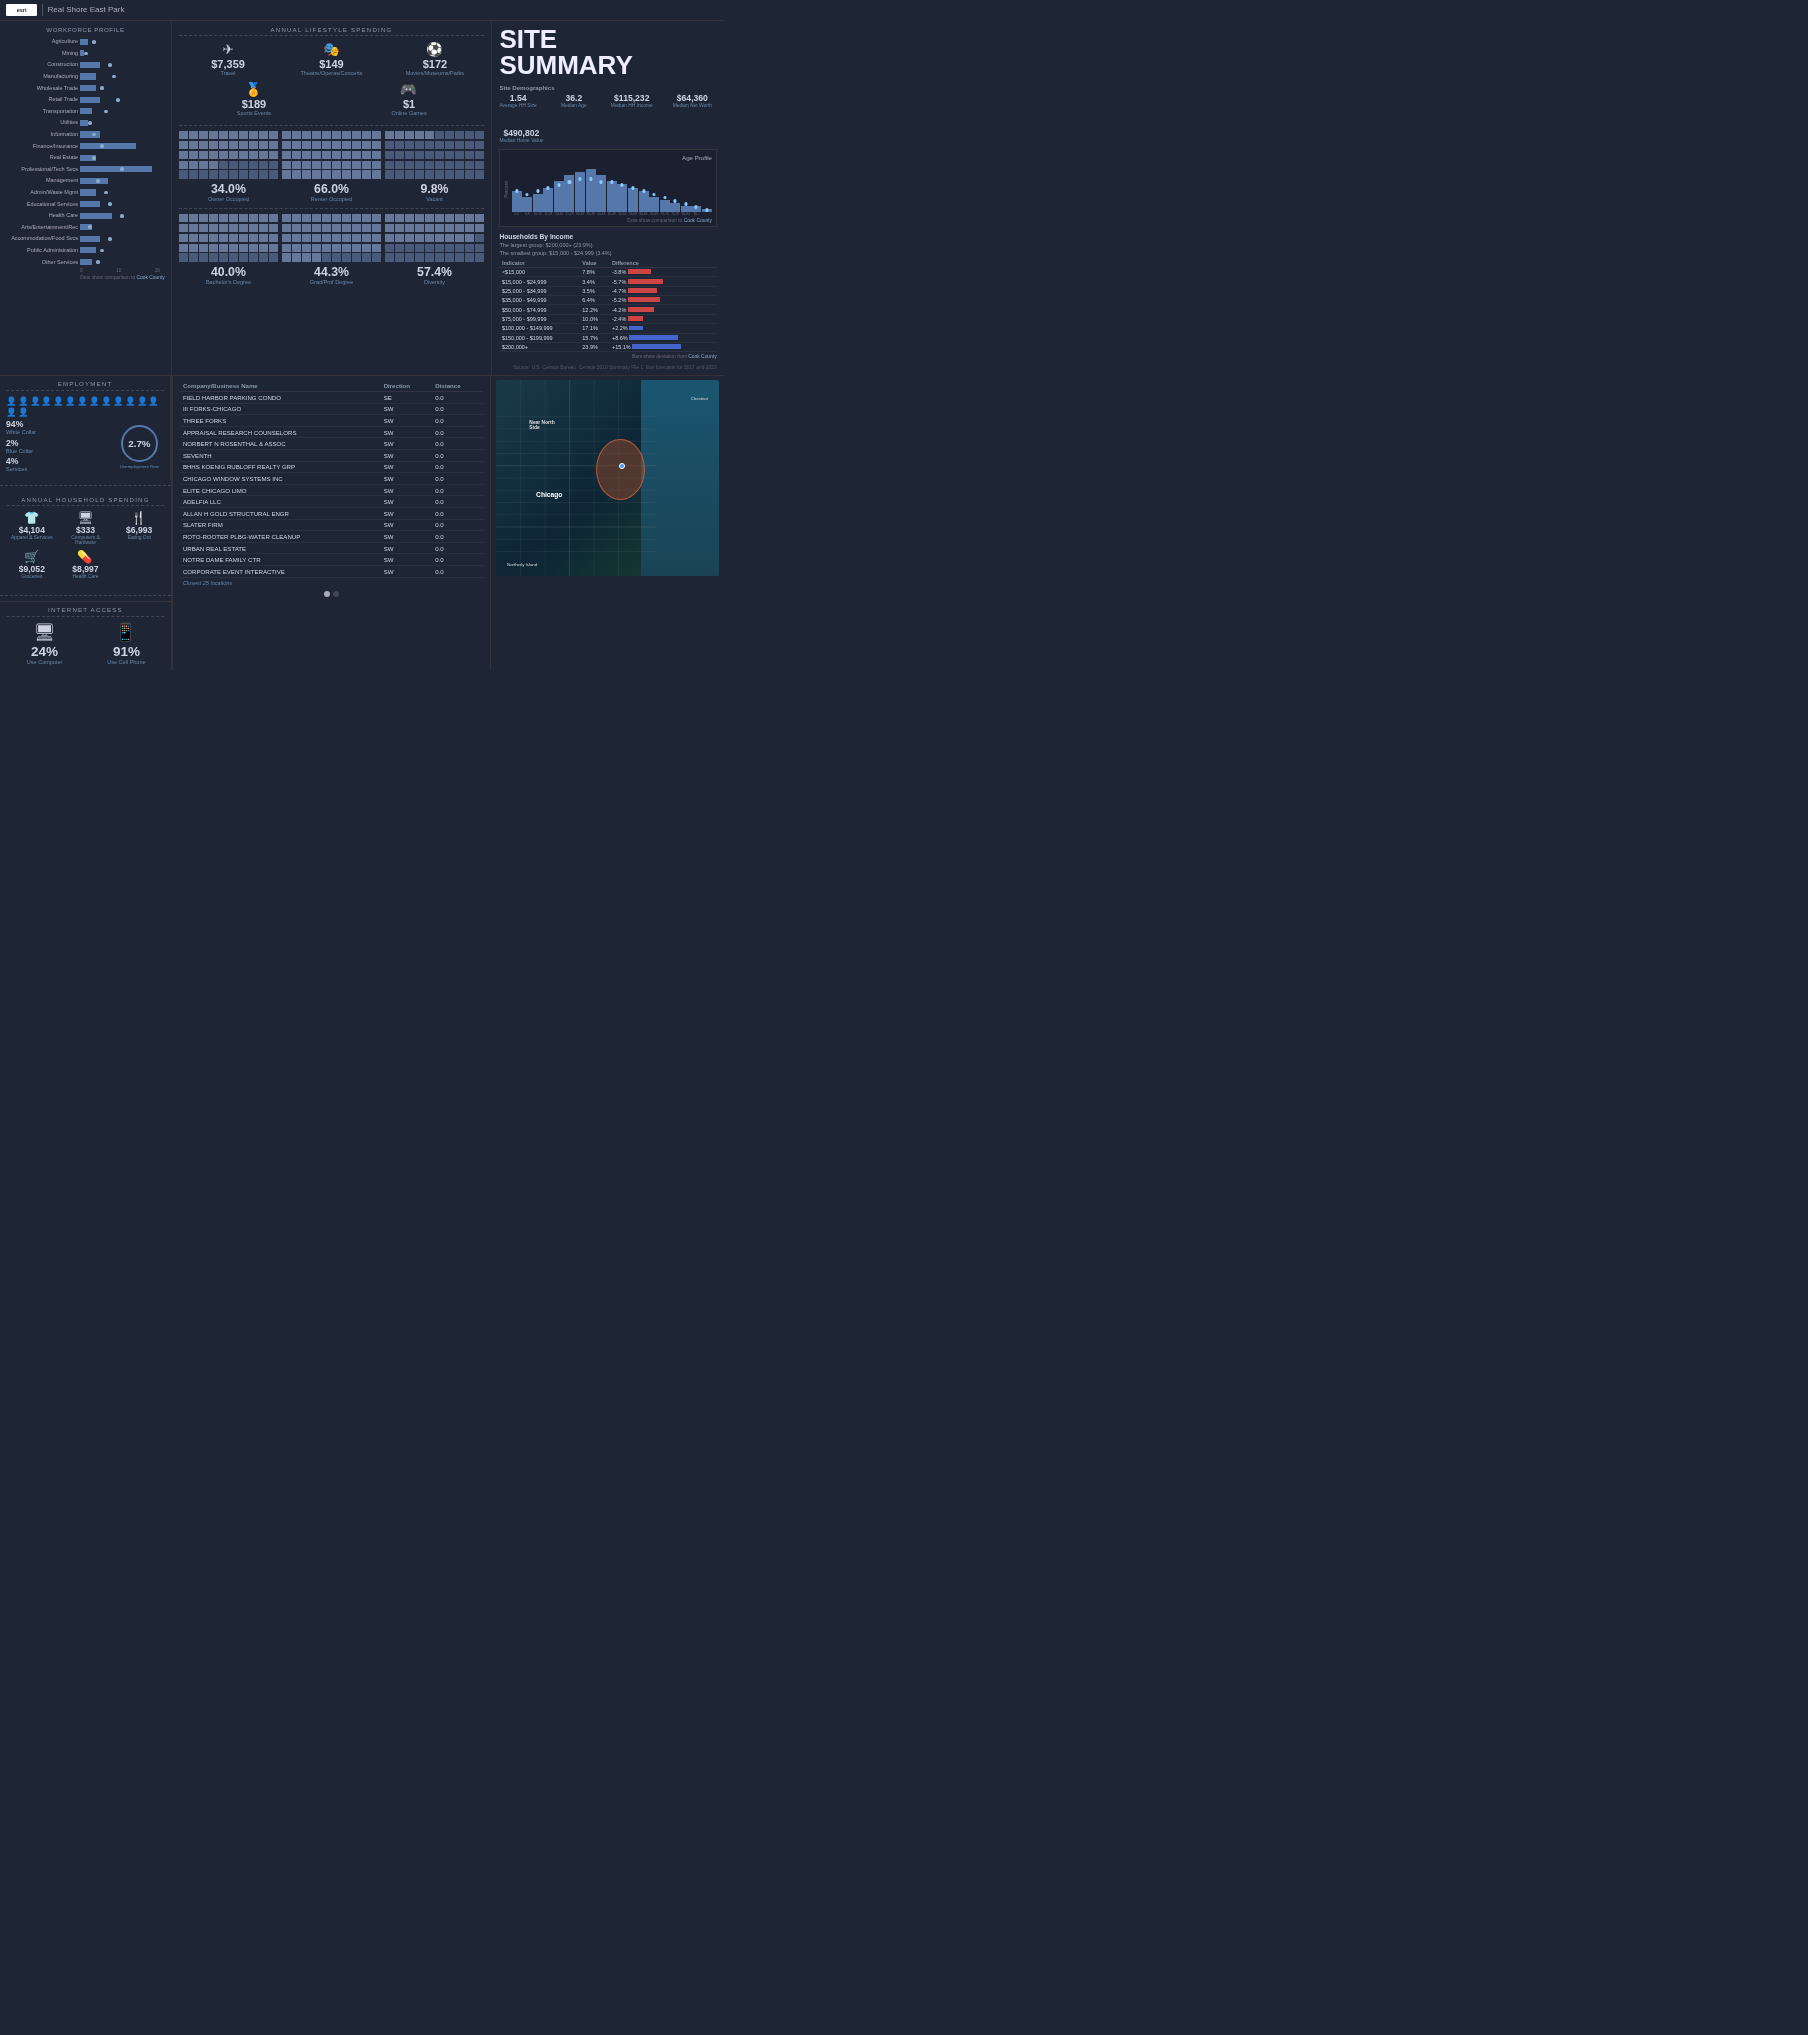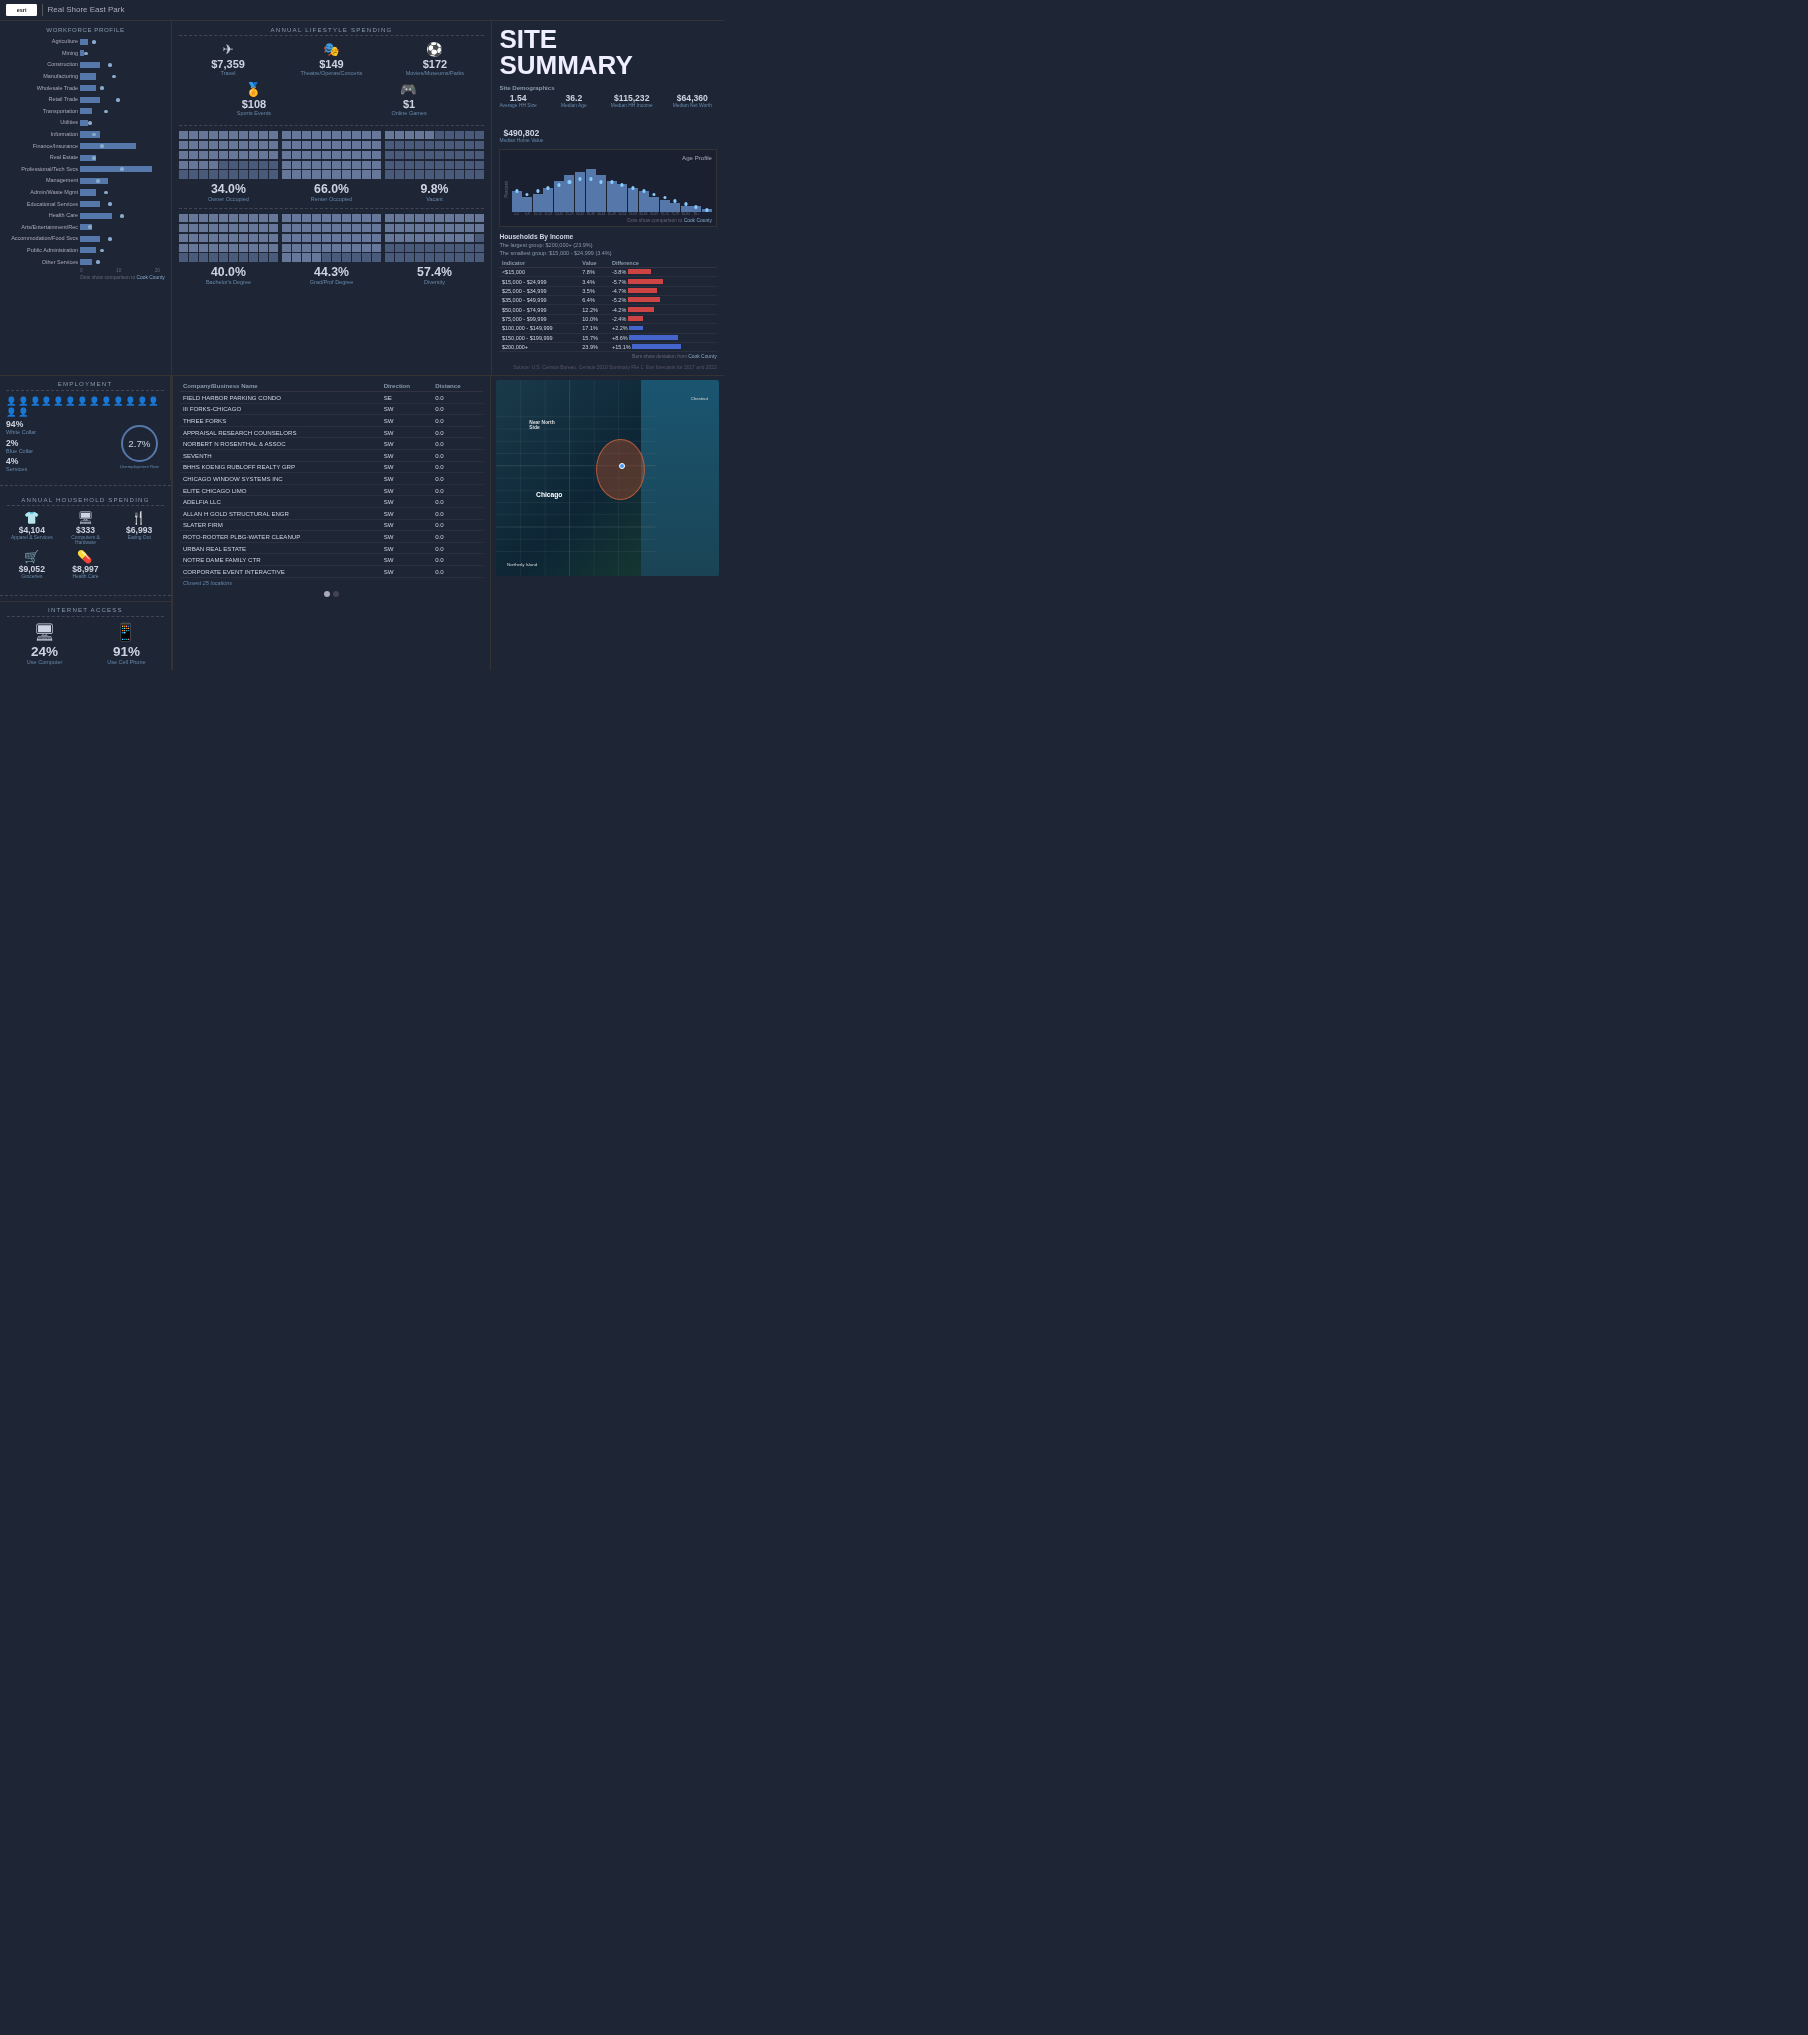--- a/index.html
+++ b/index.html
@@ -324,21 +324,21 @@
       border-radius: 50%;
       border: 2.5px solid #5577aa;
       display: flex;
       flex-direction: column;
       align-items: center;
       justify-content: center;
       margin: 0 auto 2.5px;
     }
     .unemp-val {
       font-size: 9.8px;
-      font-weight: normal;
+      font-weight: bold;
       color: #cdd3e0;
     }
     .unemp-label {
       font-size: 4.3px;
       color: #6688aa;
       text-align: center;
     }
 
     
     .spending-panel {
@@ -674,21 +674,21 @@
       </div>
       <div class="als-item">
         <span class="als-icon">⚽</span>
         <div class="als-amount">$172</div>
         <div class="als-label">Movies/Museums/Parks</div>
       </div>
     </div>
     <div style="display:grid;grid-template-columns:repeat(2,1fr);gap:6.1px;margin-bottom:8.6px;">
       <div class="als-item">
         <span class="als-icon">🏅</span>
-        <div class="als-amount">$108</div>
+        <div class="als-amount">$189</div>
         <div class="als-label">Sports Events</div>
       </div>
       <div class="als-item">
         <span class="als-icon">🎮</span>
         <div class="als-amount">$1</div>
         <div class="als-label">Online Games</div>
       </div>
     </div>
 
     <hr class="divider-dashed">

